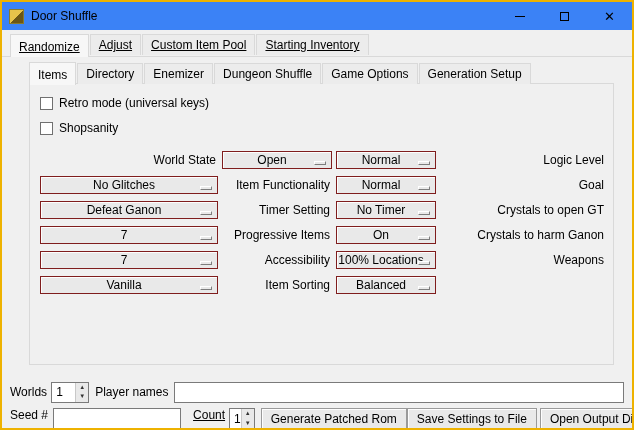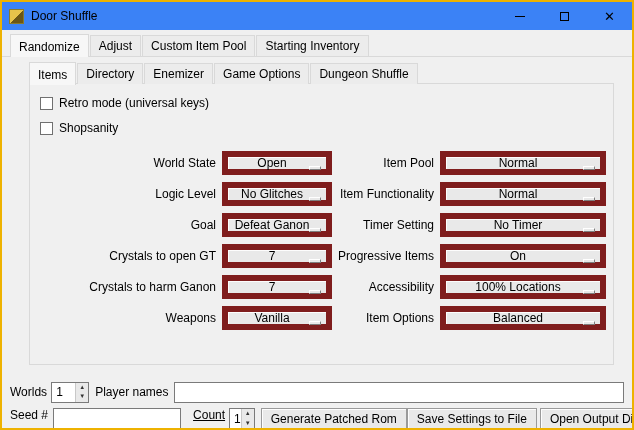--- a/index.html
+++ b/index.html
@@ -15,38 +15,38 @@
   .app-icon{width:15px;height:15px;margin:0 7px 0 7px;
     background:linear-gradient(135deg,#e7c34a 0 50%,#6b5616 50% 100%);
     border:1px solid #8a7a2a;flex:0 0 auto;}
   .title-text{flex:0 0 auto;font-size:12px;}
   .titlebar-spacer{flex:1;}
   .tb-btn{width:45px;height:28px;display:flex;align-items:center;justify-content:center;
     font-size:13px;line-height:1;cursor:default;}
   .min-glyph{width:10px;height:1px;background:#000;display:block;}
   .max-glyph{width:9px;height:9px;border:1px solid #000;display:block;background:transparent;}
   
-  .outer-tabbar{display:flex;align-items:center;padding:4px 0 0 8px;
-    border-bottom:1px solid #d9d9d9;}
+  .outer-tabbar{display:flex;align-items:flex-start;padding:4px 0 0 8px;
+    border-bottom:1px solid #d9d9d9;text-decoration:underline;}
   .tab{border:1px solid #d9d9d9;border-bottom:none;background:#ececec;
     padding:3px 8px;margin-right:1px;position:relative;white-space:nowrap;}
   .tab.selected{background:#f7f7f7;padding-top:5px;margin-bottom:-1px;z-index:2;}
   .inner-notebook{margin:5px 18px 16px 27px;}
   .inner-tabbar{display:flex;align-items:flex-end;position:relative;z-index:1;}
   .inner-pane{border:1px solid #d9d9d9;background:#f0f0f0;height:282px;
     padding:8px 0 0 10px;margin-top:-1px;}
   
   .check-row{display:flex;align-items:center;height:22px;margin-bottom:3px;}
   .checkbox{width:13px;height:13px;background:#fff;border:1px solid #707070;
     margin-right:6px;flex:0 0 auto;}
   
   .fields{display:grid;grid-template-columns:178px 110px 100px 166px;
     column-gap:4px;row-gap:7px;margin-top:12px;align-items:center;}
   .field-label{text-align:right;padding-right:2px;white-space:nowrap;}
-  .dropdown{height:24px;background:#e9e9e9;border:6px solid #7f1d1d;
+  .dropdown{height:18px;background:#e9e9e9;border:1px solid #7f1d1d;
     display:flex;align-items:center;justify-content:center;position:relative;
     box-shadow:inset 1px 1px 0 #fdfdfd;cursor:default;text-align:center;}
   .dd-value{padding-right:10px;}
   .dd-indicator{position:absolute;right:5px;top:9px;width:12px;height:4px;background:#e9e9e9;
     border-top:1px solid #ffffff;border-left:1px solid #ffffff;
     border-right:1px solid #7e7e7e;border-bottom:1px solid #7e7e7e;}
   
   .row1{display:flex;align-items:center;margin:8px 8px 0 8px;height:22px;}
   .row2{display:flex;align-items:flex-start;margin:5px 8px 0 8px;height:24px;}
   .lbl{white-space:nowrap;}
@@ -88,43 +88,43 @@
     <span class="tab">Adjust</span>
     <span class="tab">Custom Item Pool</span>
     <span class="tab">Starting Inventory</span>
   </div>
 
   <div class="inner-notebook">
     <div class="inner-tabbar">
       <span class="tab selected">Items</span>
       <span class="tab">Directory</span>
       <span class="tab">Enemizer</span>
+      <span class="tab">Dungeon Shuffle</span>
       <span class="tab">Game Options</span>
-      <span class="tab">Dungeon Shuffle</span>
+      <span class="tab">Generation Setup</span>
     </div>
 
     <div class="inner-pane">
 
       <div class="check-row">
         <span class="checkbox"></span>
         <span class="check-label">Retro mode (universal keys)</span>
       </div>
       <div class="check-row">
         <span class="checkbox"></span>
         <span class="check-label">Shopsanity</span>
       </div>
 
       <div class="fields">
 
         <span class="field-label">World State</span>
         <span class="dropdown">
           <span class="dd-value">Open</span>
           <span class="dd-indicator"></span>
         </span>
-        <span class="field-label">Item Pool</span>
         <span class="dropdown">
           <span class="dd-value">Normal</span>
           <span class="dd-indicator"></span>
         </span>
 
         <span class="field-label">Logic Level</span>
         <span class="dropdown">
           <span class="dd-value">No Glitches</span>
           <span class="dd-indicator"></span>
         </span>
@@ -165,21 +165,21 @@
         <span class="dropdown">
           <span class="dd-value">100% Locations</span>
           <span class="dd-indicator"></span>
         </span>
 
         <span class="field-label">Weapons</span>
         <span class="dropdown">
           <span class="dd-value">Vanilla</span>
           <span class="dd-indicator"></span>
         </span>
-        <span class="field-label">Item Options</span>
+        <span class="field-label">Item Sorting</span>
         <span class="dropdown">
           <span class="dd-value">Balanced</span>
           <span class="dd-indicator"></span>
         </span>
 
       </div>
     </div>
   </div>
 
   <div class="row1">

